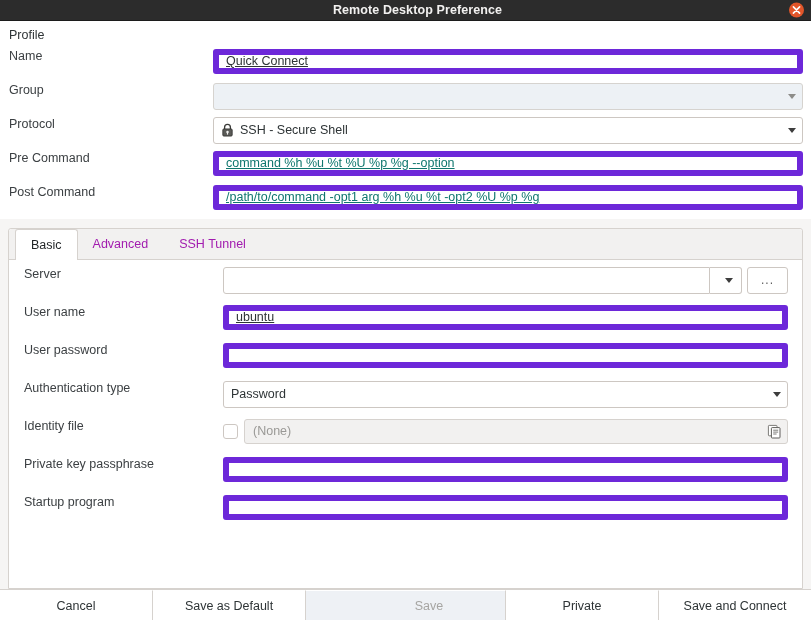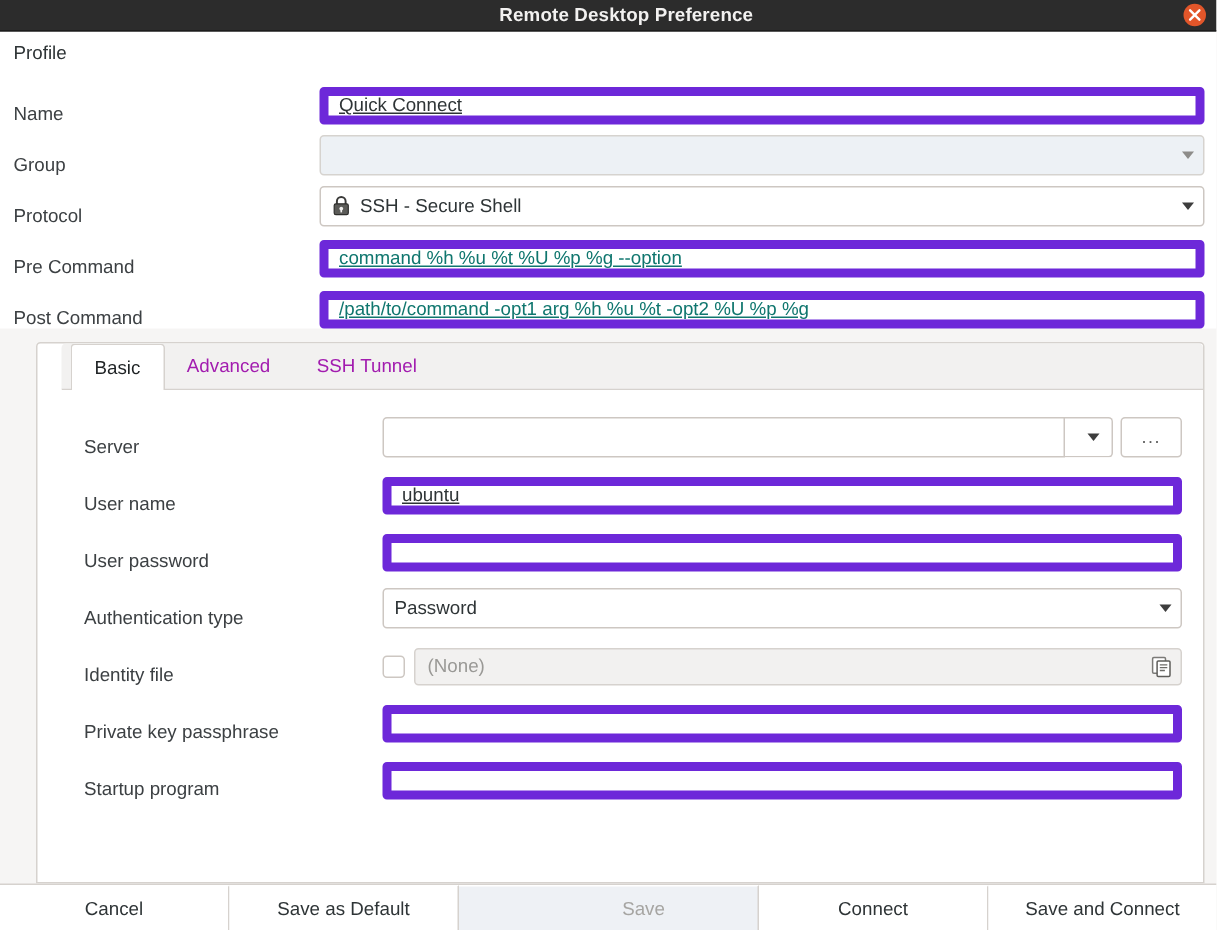--- a/index.html
+++ b/index.html
@@ -66,21 +66,21 @@
   }
   .section-title {
     font-weight: normal;
     font-size: 12.5px;
     color: #2e3436;
     margin: 0 0 6px 1px;
     line-height: 1.1;
   }
   .form-row {
     display: flex;
-    align-items: flex-end;
+    align-items: flex-start;
     height: 34px;
   }
   .form-label {
     width: 205px;
     flex: 0 0 205px;
     font-size: 12.5px;
     color: #3c4043;
     padding-left: 1px;
     box-sizing: border-box;
   }
@@ -185,29 +185,28 @@
     align-items: center;
     justify-content: center;
     color: #5c5c5c;
     font-size: 12px;
     letter-spacing: 1px;
     line-height: 1;
   }
 
   
   .notebook {
-    margin: 9px 8px 0 24px;
+    margin: 9px 8px 0 8px;
     flex: 1 1 auto;
     display: flex;
     flex-direction: column;
     background: #ffffff;
     border: 1px solid #d6d2ce;
     border-radius: 3px 3px 0 0;
     min-height: 0;
-    padding-left: 16px;
   }
   .tabbar {
     display: flex;
     align-items: flex-end;
     height: 30px;
     background: #f2f1f0;
     border-bottom: 1px solid #d6d2ce;
     border-radius: 3px 3px 0 0;
     padding-left: 6px;
   }
@@ -468,20 +467,20 @@
     <div class="dlg-button">
       <span>Cancel</span>
     </div>
     <div class="dlg-button">
       <span>Save as Default</span>
     </div>
     <div class="dlg-button disabled">
       <span>Save</span>
     </div>
     <div class="dlg-button">
-      <span>Connect</span>
+      <span>Private</span>
     </div>
     <div class="dlg-button">
       <span>Save and Connect</span>
     </div>
   </div>
 
 </div>
 
 </body></html>

